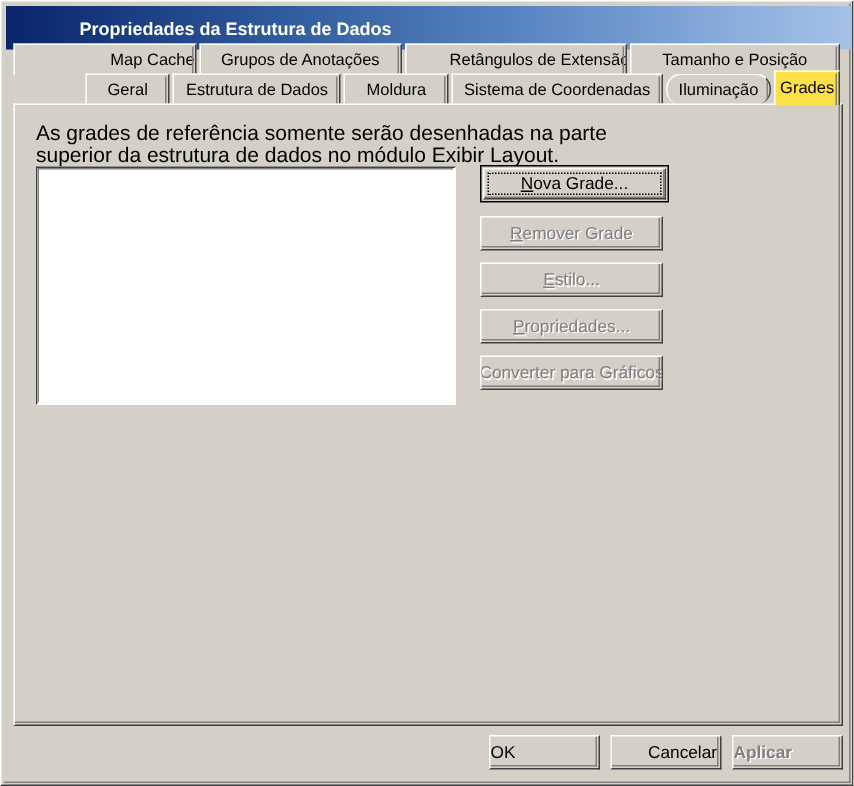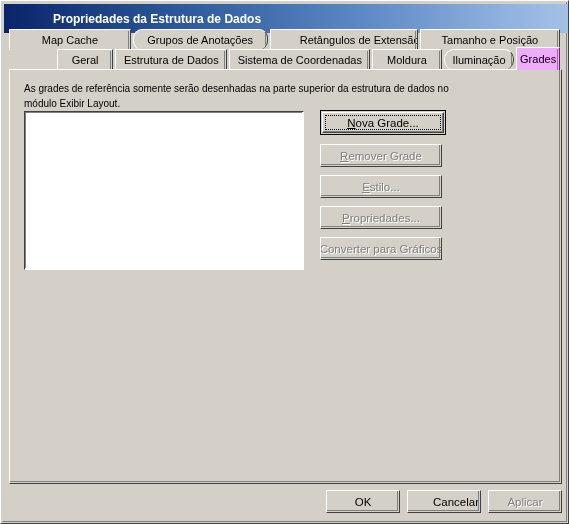--- a/index.html
+++ b/index.html
@@ -130,21 +130,21 @@
     position: absolute;
     right: 1px;
     top: 1px;
     bottom: 0;
     width: 1px;
     background: #808080;
   }
   .tab.active {
     height: 23px;
     margin-top: -2px;
-    background: #f0abfc;
+    background: #fde047;
     z-index: 5;
     font-size: 11px;
   }
 
   
   .tabpanel {
     position: absolute;
     left: 8px;
     top: 68px;
     width: 553px;
@@ -162,21 +162,21 @@
     border-right: 1px solid #808080;
     border-bottom: 1px solid #808080;
     pointer-events: none;
   }
 
   .description {
     position: absolute;
     left: 14px;
     top: 11px;
     width: 430px;
-    font-size: 10px;
+    font-size: 14px;
     color: #000000;
     line-height: 15px;
   }
 
   
   .listbox {
     position: absolute;
     left: 14px;
     top: 41px;
     width: 280px;
@@ -292,35 +292,35 @@
     background: #d4d0c8;
     border-top: 1px solid #ffffff;
     border-left: 1px solid #ffffff;
     border-right: 1px solid #404040;
     border-bottom: 1px solid #404040;
     font-size: 11.5px;
     color: #000000;
     font-family: "Liberation Sans", sans-serif;
     display: flex;
     align-items: center;
-    justify-content: center;
     cursor: default;
     white-space: nowrap;
     overflow: hidden;
   }
   .bbtn .bevel {
     position: absolute;
     left: 0; top: 0; right: 1px; bottom: 1px;
     border-right: 1px solid #808080;
     border-bottom: 1px solid #808080;
     pointer-events: none;
   }
   .bbtn.disabled .label {
     color: #808080;
     text-shadow: 1px 1px 0 #ffffff;
+    font-weight: bold;
   }
   #btn-ok { left: 325px; }
   #btn-cancel { left: 406px; padding-left: 24px; }
   #btn-apply { left: 487px; }
 </style>
 </head>
 <body>
 
 <div class="dialog">
   <div class="dialog-inner-bevel"></div>
@@ -332,45 +332,45 @@
           <span>?</span>
         </div>
       <div class="tb-btn">
           <span>✕</span>
         </div>
     </div>
   </div>
 
   <div class="tabstrip">
     <div class="tabrow row1" id="tabrow1">
-        <div class="tab" style="width: 132px;">
+        <div class="tab" style="width: 132px; justify-content: flex-end;">
           <span>Map Cache</span>
         </div>
-        <div class="tab" style="width: 146px; border-radius: 9px;">
+        <div class="tab" style="width: 146px;">
           <span>Grupos de Anotações</span>
         </div>
         <div class="tab" style="width: 158px; padding-left: 32px;">
           <span>Retângulos de Extensão</span>
         </div>
         <div class="tab" style="width: 152px;">
           <span>Tamanho e Posição</span>
         </div>
       </div>
     <div class="tabrow row2" id="tabrow2">
         <div class="tab" style="width: 63px; margin-left: 48px;">
           <span>Geral</span>
         </div>
         <div class="tab" style="width: 126px;">
           <span>Estrutura de Dados</span>
         </div>
+        <div class="tab" style="width: 78px;">
+          <span>Moldura</span>
+        </div>
         <div class="tab" style="width: 158px;">
           <span>Sistema de Coordenadas</span>
-        </div>
-        <div class="tab" style="width: 78px;">
-          <span>Moldura</span>
         </div>
         <div class="tab" style="width: 79px; border-radius: 10px;">
           <span>Iluminação</span>
         </div>
         <div class="tab active" style="width: 49px;">
           <span>Grades</span>
         </div>
       </div>
   </div>
 

